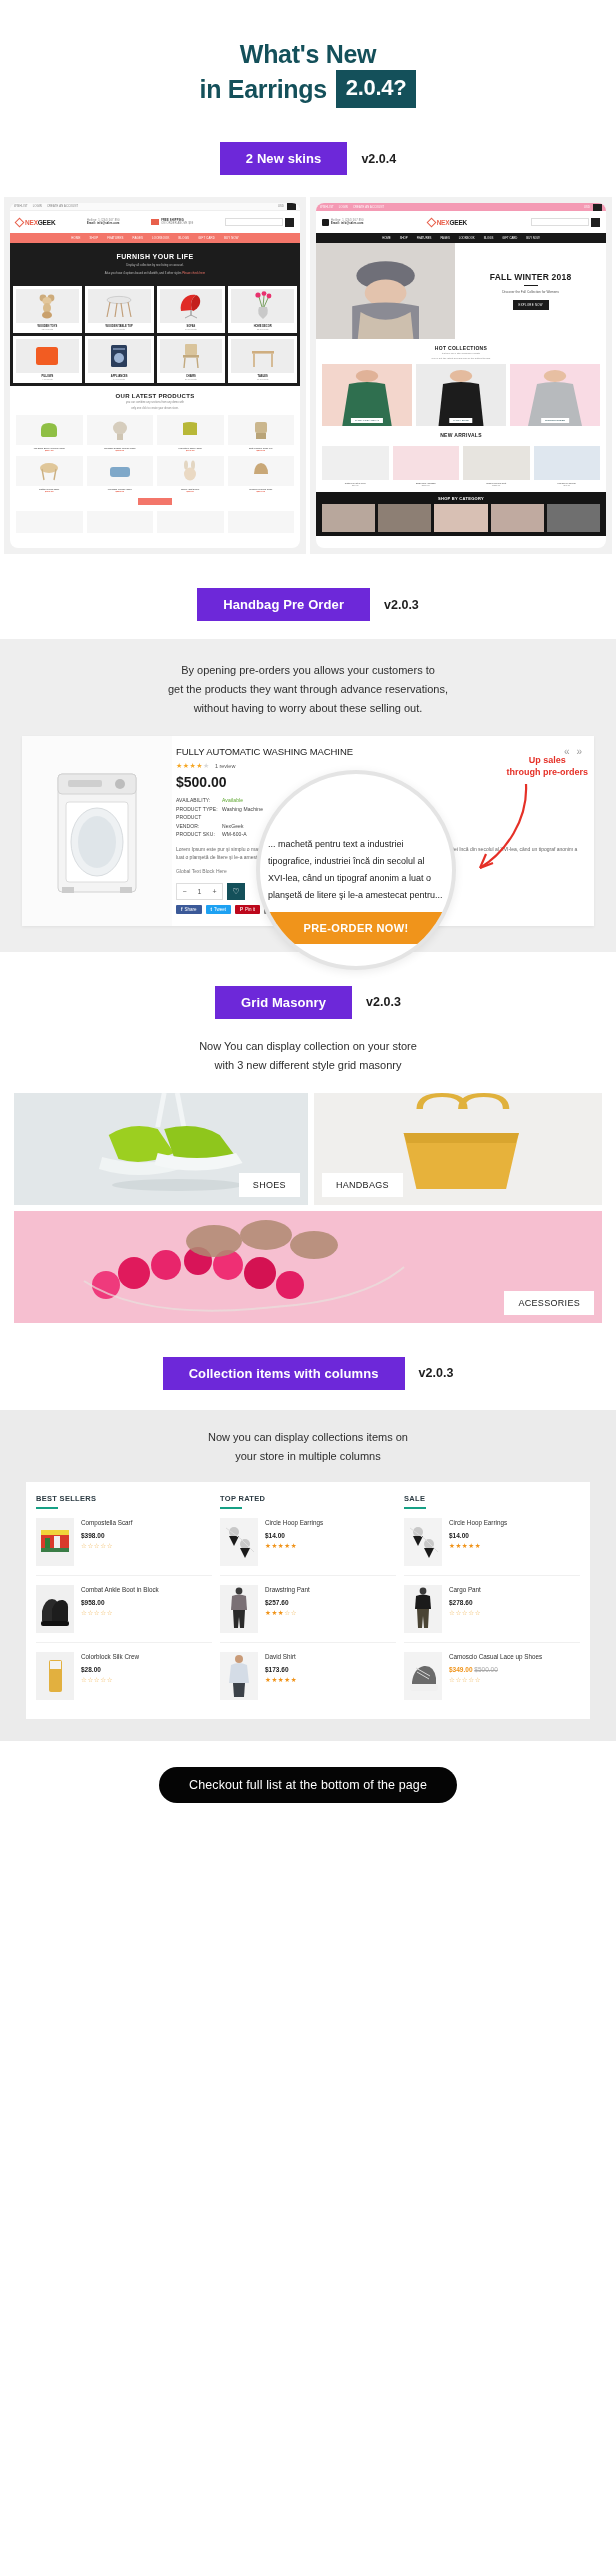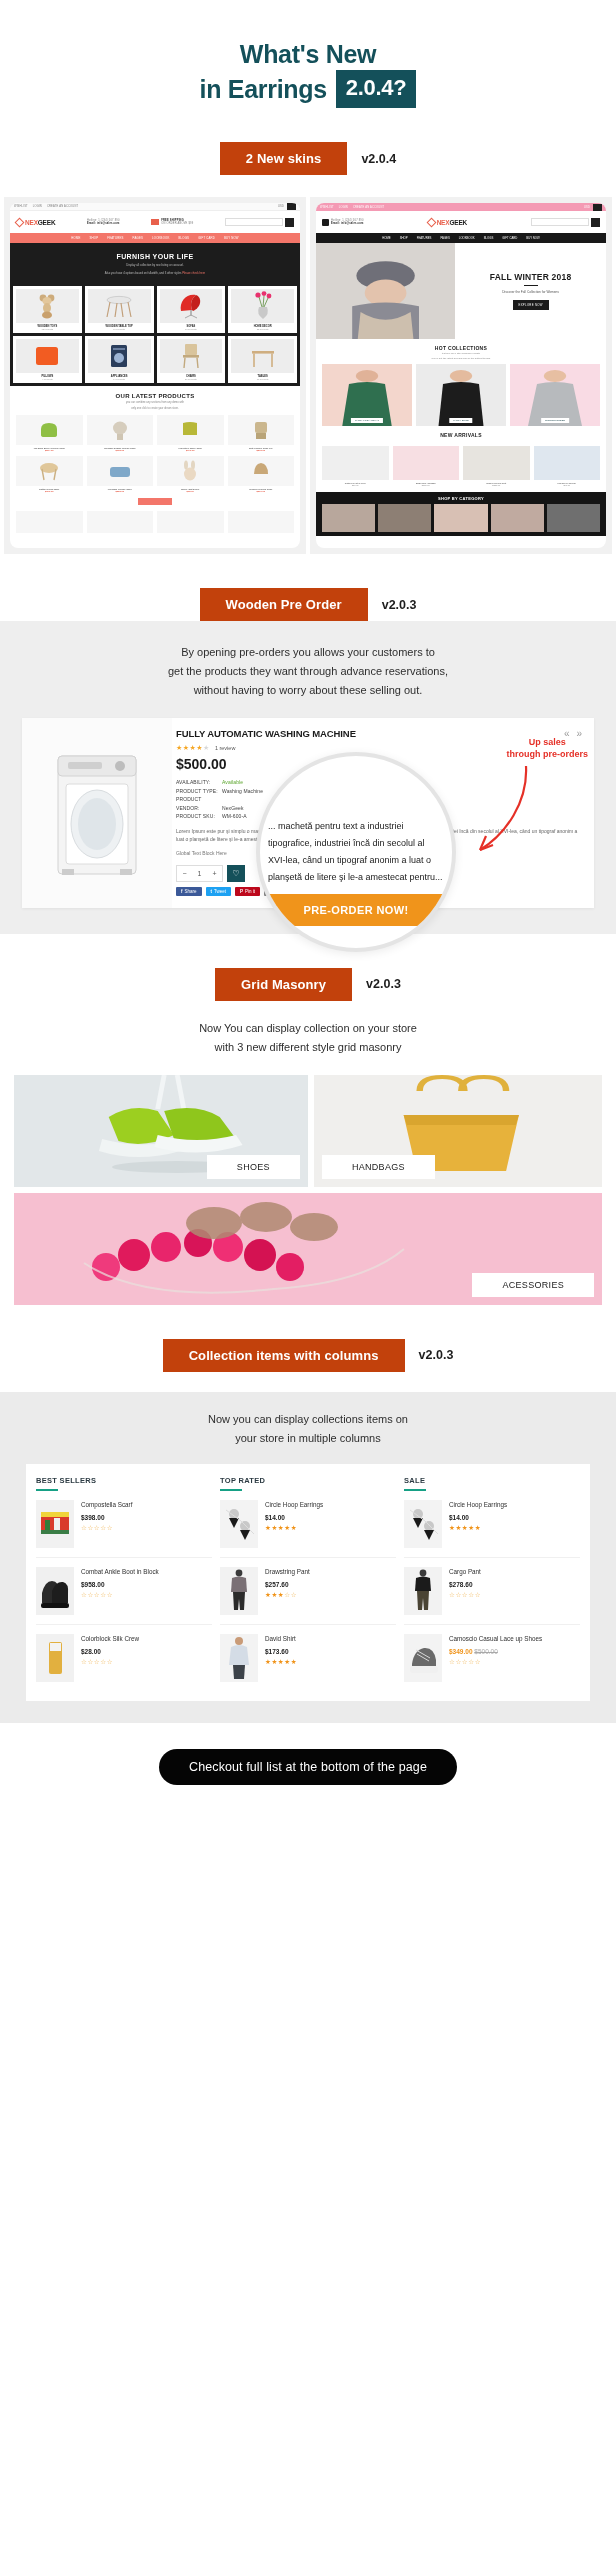--- a/index.html
+++ b/index.html
@@ -23,21 +23,21 @@
     background: #14505a; color: #fff; font-size: 22px; font-weight: 800;
     padding: 2px 10px 4px; display: inline-block; letter-spacing: -.3px;
   }
 
   
   .sechead {
     display: flex; align-items: center; justify-content: center;
     gap: 14px; margin: 0 auto;
   }
   .sectag {
-    background: #c2410c; color: #fff; font-weight: 700;
+    background: #6d28d9; color: #fff; font-weight: 700;
     font-size: 13px; padding: 9px 26px; letter-spacing: .1px;
     white-space: nowrap;
   }
   .secver { font-size: 12.5px; font-weight: 700; color: #1d1d1d; }
 
   .lead {
     text-align: center; font-size: 11px; line-height: 19px;
     color: #2e2e2e; font-weight: 400;
   }
 
@@ -102,25 +102,25 @@
   .gridB2 { display:grid; grid-template-columns: repeat(4,1fr); gap:4px; padding:0 6px; margin-top:5px;}
   .gridB2 .gi { height: 34px; }
   .gridB2 .gn { font-size:2.2px; text-align:center; color:#444; margin-top:2px;}
   .gridB2 .gp { font-size:2.2px; text-align:center; color:#888;}
   .blackband { background:#141414; margin-top:6px; padding:4px 6px; }
   .blackband h5 { color:#fff; font-size:4px; text-align:center; font-weight:800; letter-spacing:.3px; margin-bottom:3px;}
   .bbrow { display:grid; grid-template-columns: repeat(5,1fr); gap:3px;}
   .bbrow div { height: 28px; }
 
   
-  .pre-wrap { background:#eeeeee; padding: 22px 0 26px; margin-top: 0;}
+  .pre-wrap { background:#eeeeee; padding: 22px 0 26px; margin-top: 18px;}
   .pre-card { background:#fff; margin: 18px 22px 0; display:flex; position:relative; box-shadow:0 1px 3px rgba(0,0,0,.06);}
   .pre-img { width: 150px; background:#fbfbfb; display:flex; align-items:center; justify-content:center; padding:10px;}
   .pre-info { flex:1; padding: 10px 12px 12px 4px; position:relative;}
-  .pre-title { font-size: 9.5px; font-weight: 700; color:#1b1b1b; letter-spacing:-.1px;}
+  .pre-title { font-size: 9.5px; font-weight: 400; color:#1b1b1b; letter-spacing:-.1px;}
   .stars { color:#f5a623; font-size: 7px; letter-spacing:.5px; }
   .stars .off { color:#d8d8d8; }
   .rev { font-size: 5.5px; color:#555; }
   .price { font-size: 14px; font-weight: 800; color:#1b1b1b; margin: 4px 0 6px;}
   .meta { font-size: 5px; color:#3d3d3d; line-height: 8.5px; letter-spacing:.1px;}
   .meta .k { display:inline-block; width:46px; color:#3d3d3d; }
   .meta .avail { color:#5aa52b; }
   .lorem { font-size: 5px; color:#666; line-height: 8px; margin-top: 6px;}
   .qtyrow { display:flex; align-items:center; gap: 4px; margin-top: 9px;}
   .qty { display:flex; border:1px solid #ddd; height: 17px; align-items:center;}
@@ -148,21 +148,21 @@
     color:#e53027; font-size: 9px; font-weight: 800; line-height: 12px;
   }
   .arrow { position:absolute; right: 62px; top: 44px; }
 
   
   .mason { padding: 0 14px; }
   .mrow { display:flex; gap: 6px; }
   .mtile { position:relative; overflow:hidden; }
   .mlabel {
     position:absolute; background:#fff; font-size: 9px; color:#1b1b1b;
-    padding: 7px 30px; letter-spacing:.3px;
+    padding: 7px 14px; letter-spacing:.3px;
   }
 
   
   .colwrap { background:#ebebeb; padding: 18px 12px 22px; }
   .colcard { background:#fff; margin: 0 14px; padding: 12px 10px 10px; }
   .colgrid { display:grid; grid-template-columns: repeat(3,1fr); gap: 8px;}
   .colh { font-size: 7.5px; font-weight: 700; color:#2b3a42; letter-spacing:.3px;}
   .colh .ul { width: 22px; height: 2px; background:#16a085; margin-top: 4px;}
   .pitem { display:flex; gap: 7px; padding: 9px 0; border-bottom:1px solid #f0f0f0;}
   .pitem:last-child { border-bottom:none; }
@@ -569,21 +569,21 @@
             <div style="background:#c0aaa0"></div>
             <div style="background:#6f6f6f"></div>
           </div>
         </div>
       </div>
     </div>
   </div>
 </div>
 
 <div class="sechead" style="margin-top:34px">
-  <div class="sectag">Wooden Pre Order</div>
+  <div class="sectag">Handbag Pre Order</div>
   <div class="secver">v2.0.3</div>
 </div>
 
 <div class="pre-wrap">
   <div class="lead">
     <div>By opening pre-orders  you allows  your customers to</div>
     <div>get the products they want through advance reservations,</div>
     <div>without having to worry about these selling out.</div>
   </div>
 

